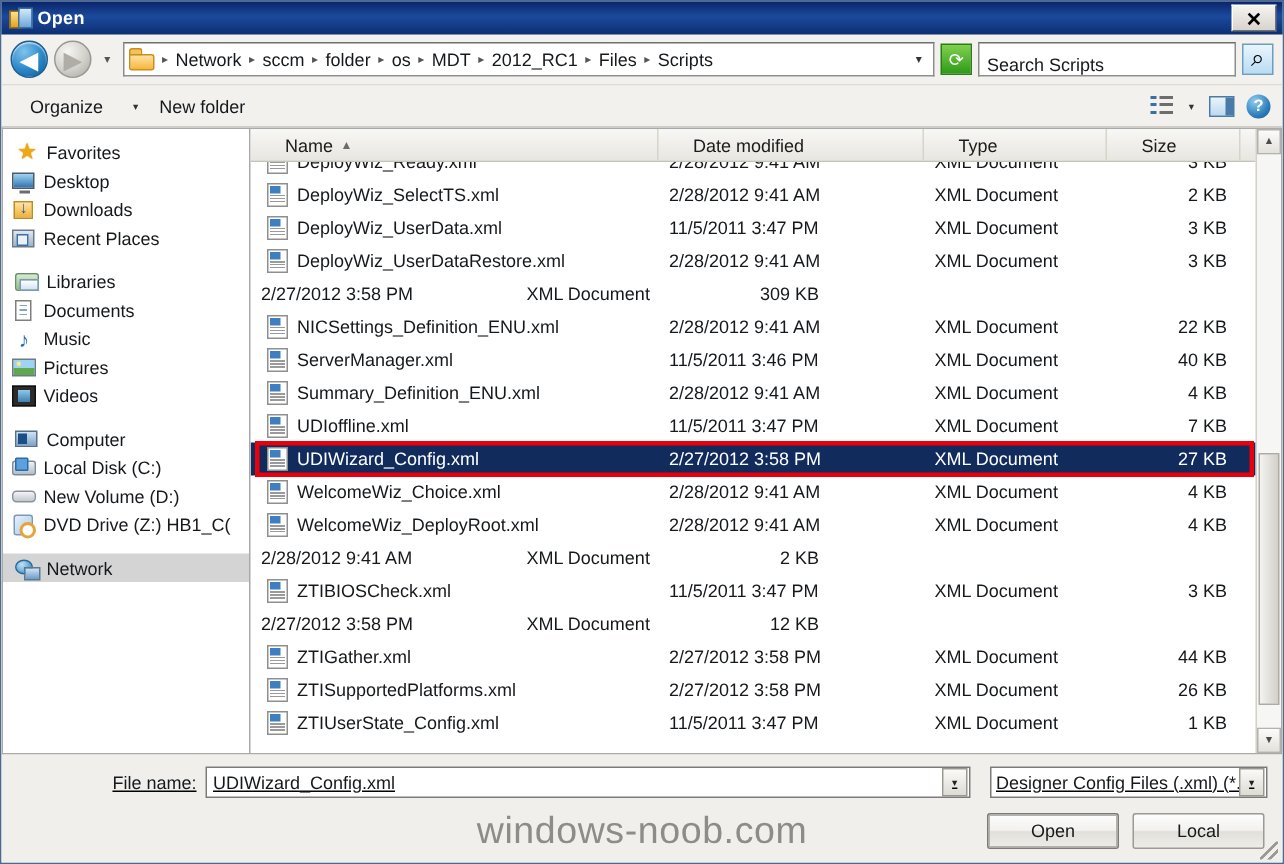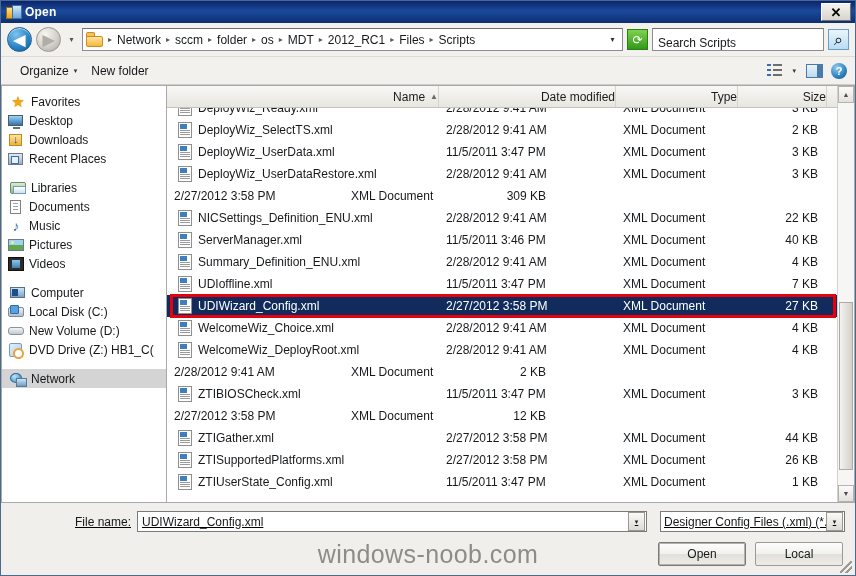--- a/index.html
+++ b/index.html
@@ -117,21 +117,21 @@
   .toolbar {
     height: 28px; min-height: 28px;
     background: #f2f1ed;
     display: flex; align-items: center;
     padding: 0 8px 0 12px;
     border-bottom: 1px solid #cfccc4;
   }
   .tbitem {
     font-size: 12px; color: #16191c; padding: 3px 7px;
     cursor: pointer; white-space: nowrap;
-    display: flex; align-items: center; gap: 5px; text-align: center;
+    display: flex; align-items: center; gap: 20px; text-align: center;
   }
   .tb-caret { font-size: 7px; color: #333; }
   .tbspacer { flex: 1 1 auto; }
   .viewicon {
     width: 22px; height: 18px; display: flex; align-items: center; justify-content: center;
     cursor: pointer;
   }
   .helpicon {
     width: 16px; height: 16px; border-radius: 50%;
     background: radial-gradient(circle at 35% 28%, #8fcdf0 0%, #2f7fbd 60%, #14537f 100%);
@@ -171,21 +171,21 @@
   .colhead {
     height: 22px; min-height: 22px;
     display: flex; align-items: stretch;
     background: linear-gradient(to bottom,#f7f7f5,#e8e6e0);
     border-bottom: 1px solid #c6c3bb;
     font-size: 12px; color: #1b1b1b;
   }
   .ch {
     display: flex; align-items: center; padding-left: 23px;
     border-right: 1px solid #d7d4cc; cursor: pointer;
-    position: relative; white-space: nowrap; justify-content: flex-end;
+    position: relative; white-space: nowrap;
   }
   .ch-sort { font-size: 8px; color: #6b6b6b; margin-left: 5px; }
   .ch-name { width: 272px; flex: 0 0 272px; }
   .ch-date { width: 177px; flex: 0 0 177px; }
   .ch-type { width: 122px; flex: 0 0 122px; }
   .ch-size { width: 89px; flex: 0 0 89px; }
   .ch-rest { flex: 1 1 auto; }
 
   .rows { flex: 1 1 auto; position: relative; overflow: hidden; }
   .rowsinner { position: absolute; left: 0; top: -11px; right: 0; }

